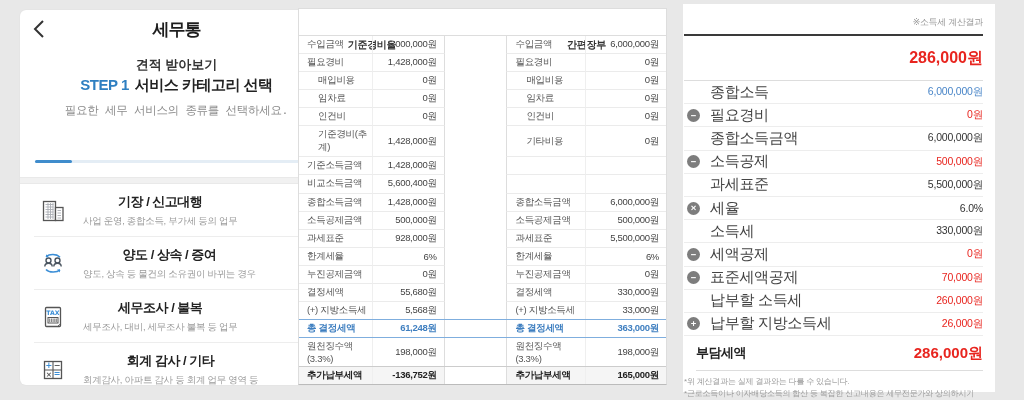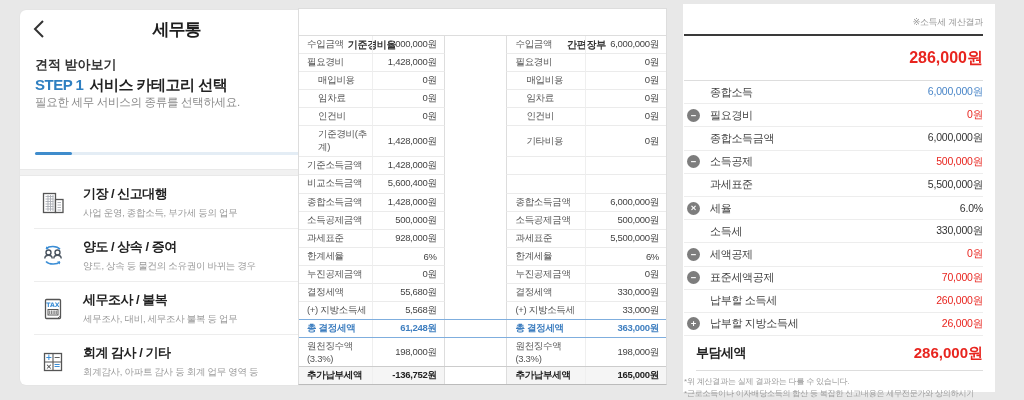--- a/index.html
+++ b/index.html
@@ -9,29 +9,30 @@
     background:#e8e8e8;
     position:relative;
   }
   .page { position:relative; width:1024px; height:400px; }
 
   
   .left-card {
     position:absolute; left:20px; top:10px; width:313px; height:375px;
     background:#fff; border-radius:6px; overflow:hidden;
     box-shadow:0 0 2px rgba(0,0,0,.06);
+    text-align:center;
   }
   .card-header { position:relative; height:38px; display:flex; align-items:center; justify-content:center; }
   .back-btn { position:absolute; left:12px; top:9px; width:20px; height:20px; cursor:pointer; display:flex; align-items:center; }
   .logo { font-size:17px; font-weight:bold; color:#1d1d1d; letter-spacing:-1px; }
   .step-block { padding:0 15px; }
   .eyebrow { margin-top:8px; font-size:13px; font-weight:bold; color:#333; }
   .step-line { margin-top:2px; font-size:15px; font-weight:bold; color:#222; letter-spacing:-0.5px; }
   .step-line .step-no { color:#2e7fc1; margin-right:6px; }
-  .subtitle { font-size:11.5px; color:#8a8a8a; letter-spacing:-0.3px; }
+  .subtitle { margin-top:8px; font-size:11.5px; color:#8a8a8a; letter-spacing:-0.3px;font-family:Liberation Mono, monospace; }
   .progress-track { margin:42px 15px 0 15px; height:3px; background:#e4edf5; border-radius:2px; position:relative; }
   .progress-fill { position:absolute; left:0; top:0; height:3px; background:#3f8ccc; border-radius:2px; }
   .section-band { margin-top:14px; height:7px; background:#f1f1f1; border-top:1px solid #e9e9e9; border-bottom:1px solid #e9e9e9; }
   .category-list { padding:0 2px; }
   .cat-item { display:flex; align-items:center; gap:15px; margin:0 12px; padding:9px 2px 8px 4px; cursor:pointer; }
   .cat-item + .cat-item { border-top:1px solid #ededed; }
   .cat-icon { width:30px; height:30px; flex:0 0 30px; display:flex; align-items:center; justify-content:center; }
   .cat-title { font-size:13px; font-weight:bold; color:#222; letter-spacing:-0.5px; }
   .cat-desc { margin-top:4px; font-size:9.5px; color:#9a9a9a; letter-spacing:-0.3px; }
 
@@ -69,21 +70,21 @@
   .result-card {
     position:absolute; left:683px; top:4px; width:312px; height:388px;
     background:#fff; padding:0 12px 0 1px;
   }
   .corner-label { padding-top:12px; text-align:right; font-size:9px; color:#999; letter-spacing:-0.3px; }
   .top-rule { margin-top:5px; border-bottom:2px solid #3a3a3a; }
   .grand-total-top { padding:12px 0 11px 0; text-align:right; font-size:16px; font-weight:bold; color:#e8251f; border-bottom:1px solid #ddd; }
   .res-row { display:flex; align-items:center; height:23.2px; border-bottom:1px solid #ededed; }
   .op-slot { width:13px; height:13px; flex:0 0 13px; margin-left:3px; }
   .op-circle { width:13px; height:13px; border-radius:50%; background:#7d7d7d; color:#fff; display:flex; align-items:center; justify-content:center; font-size:9.5px; line-height:1; font-weight:bold; }
-  .res-label { margin-left:10px; font-size:11px; color:#444; letter-spacing:-0.3px; }
+  .res-label { margin-left:10px; font-size:15px; color:#444; letter-spacing:-0.3px; }
   .res-value { margin-left:auto; font-size:10.5px; letter-spacing:-0.2px; }
   .res-value.blue { color:#4a86c8; }
   .res-value.red { color:#e8251f; }
   .res-value.dark { color:#333; }
   .res-total-row { display:flex; align-items:center; height:35px; border-bottom:1px solid #ddd;margin-left:12px; }
   .res-total-label { font-size:13px; font-weight:bold; color:#222; letter-spacing:-0.5px; }
   .res-total-value { margin-left:auto; font-size:15px; font-weight:bold; color:#e8251f; }
   .footnotes { padding:5px 0 7px 0; border-bottom:1px solid #b5b5b5; }
   .footnote { font-size:8px; color:#9b9b9b; line-height:1.55; letter-spacing:-0.2px; }
 </style>

